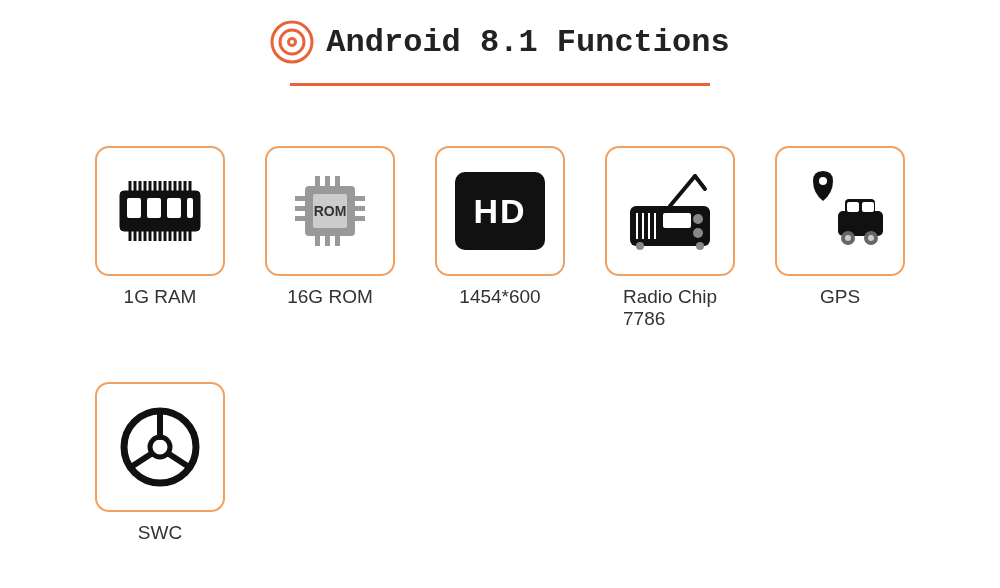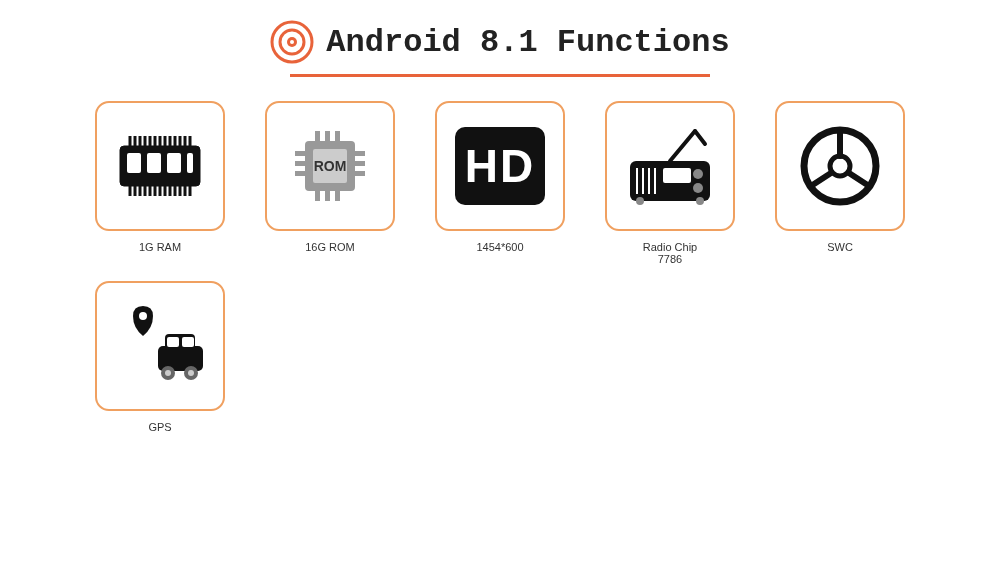--- a/index.html
+++ b/index.html
@@ -12,21 +12,21 @@
       display: flex;
       flex-direction: column;
       align-items: center;
       padding: 20px 40px;
     }
 
     .header {
       display: flex;
       align-items: center;
       gap: 12px;
-      margin-bottom: 10px;
+      margin-bottom: 19px;
     }
 
     .android-icon {
       width: 44px;
       height: 44px;
     }
 
     .title {
       font-size: 32px;
       font-weight: bold;
@@ -56,43 +56,44 @@
 
     .icon-box {
       width: 130px;
       height: 130px;
       border: 2px solid #f0a060;
       border-radius: 14px;
       display: flex;
       align-items: center;
       justify-content: center;
       background: #fff;
+      margin-top: 36px;
     }
 
     .label {
-      font-size: 11px;
+      font-size: 19px;
       color: #333;
       text-align: center;
       font-family: Arial, sans-serif;
     }
 
     
     .ram-svg { width: 90px; height: 70px; }
 
     
     .hd-box {
       width: 90px;
       height: 78px;
       background: #111;
       border-radius: 10px;
       display: flex;
       align-items: center;
       justify-content: center;
       color: white;
-      font-size: 46px;
+      font-size: 34px;
       font-weight: bold;
       font-family: Arial;
       letter-spacing: 2px;
     }
 
     
     .bt-svg { width: 60px; height: 80px; }
 
     
     .spk-svg { width: 85px; height: 80px; }
@@ -226,40 +227,24 @@
 
         <rect x="38" y="42" width="28" height="15" rx="2" fill="#fff"></rect>
 
         <circle cx="73" cy="48" r="5" fill="#888"></circle>
         <circle cx="73" cy="62" r="5" fill="#888"></circle>
 
         <circle cx="15" cy="75" r="4" fill="#888"></circle>
         <circle cx="75" cy="75" r="4" fill="#888"></circle>
       </svg>
     </div>
-    <span class="label" style="white-space:pre-line; text-align:center;">Radio Chip
+    <span class="label" style="white-space:pre-line; text-align:left;">Radio Chip
 7786</span>
   </div>
 
-
-  <div class="card">
-    <div class="icon-box">
-      <svg class="swc-svg" viewBox="0 0 85 85">
-
-        <circle cx="42" cy="42" r="36" fill="none" stroke="#111" stroke-width="7"></circle>
-
-        <circle cx="42" cy="42" r="10" fill="none" stroke="#111" stroke-width="5"></circle>
-
-        <line x1="42" y1="32" x2="42" y2="8" stroke="#111" stroke-width="6" stroke-linecap="round"></line>
-        <line x1="33" y1="49" x2="13" y2="62" stroke="#111" stroke-width="6" stroke-linecap="round"></line>
-        <line x1="51" y1="49" x2="71" y2="62" stroke="#111" stroke-width="6" stroke-linecap="round"></line>
-      </svg>
-    </div>
-    <span class="label">SWC</span>
-  </div>
 
   <div class="card">
     <div class="icon-box">
       <svg class="gps-svg" viewBox="0 0 95 80">
 
         <path d="M20,10 Q20,0 30,0 Q40,0 40,10 Q40,22 30,30 Q20,22 20,10Z" fill="#111"></path>
         <circle cx="30" cy="10" r="4" fill="#fff"></circle>
 
         <rect x="45" y="40" width="45" height="25" rx="5" fill="#111"></rect>
         <rect x="52" y="28" width="30" height="16" rx="4" fill="#111"></rect>
@@ -268,13 +253,29 @@
         <circle cx="78" cy="67" r="7" fill="#666"></circle>
         <circle cx="78" cy="67" r="3" fill="#ccc"></circle>
 
         <rect x="54" y="31" width="12" height="10" rx="2" fill="#fff"></rect>
         <rect x="69" y="31" width="12" height="10" rx="2" fill="#fff"></rect>
       </svg>
     </div>
     <span class="label">GPS</span>
   </div>
 
+  <div class="card">
+    <div class="icon-box">
+      <svg class="swc-svg" viewBox="0 0 85 85">
+
+        <circle cx="42" cy="42" r="36" fill="none" stroke="#111" stroke-width="7"></circle>
+
+        <circle cx="42" cy="42" r="10" fill="none" stroke="#111" stroke-width="5"></circle>
+
+        <line x1="42" y1="32" x2="42" y2="8" stroke="#111" stroke-width="6" stroke-linecap="round"></line>
+        <line x1="33" y1="49" x2="13" y2="62" stroke="#111" stroke-width="6" stroke-linecap="round"></line>
+        <line x1="51" y1="49" x2="71" y2="62" stroke="#111" stroke-width="6" stroke-linecap="round"></line>
+      </svg>
+    </div>
+    <span class="label">SWC</span>
+  </div>
+
 </div>
 
 </body></html>

